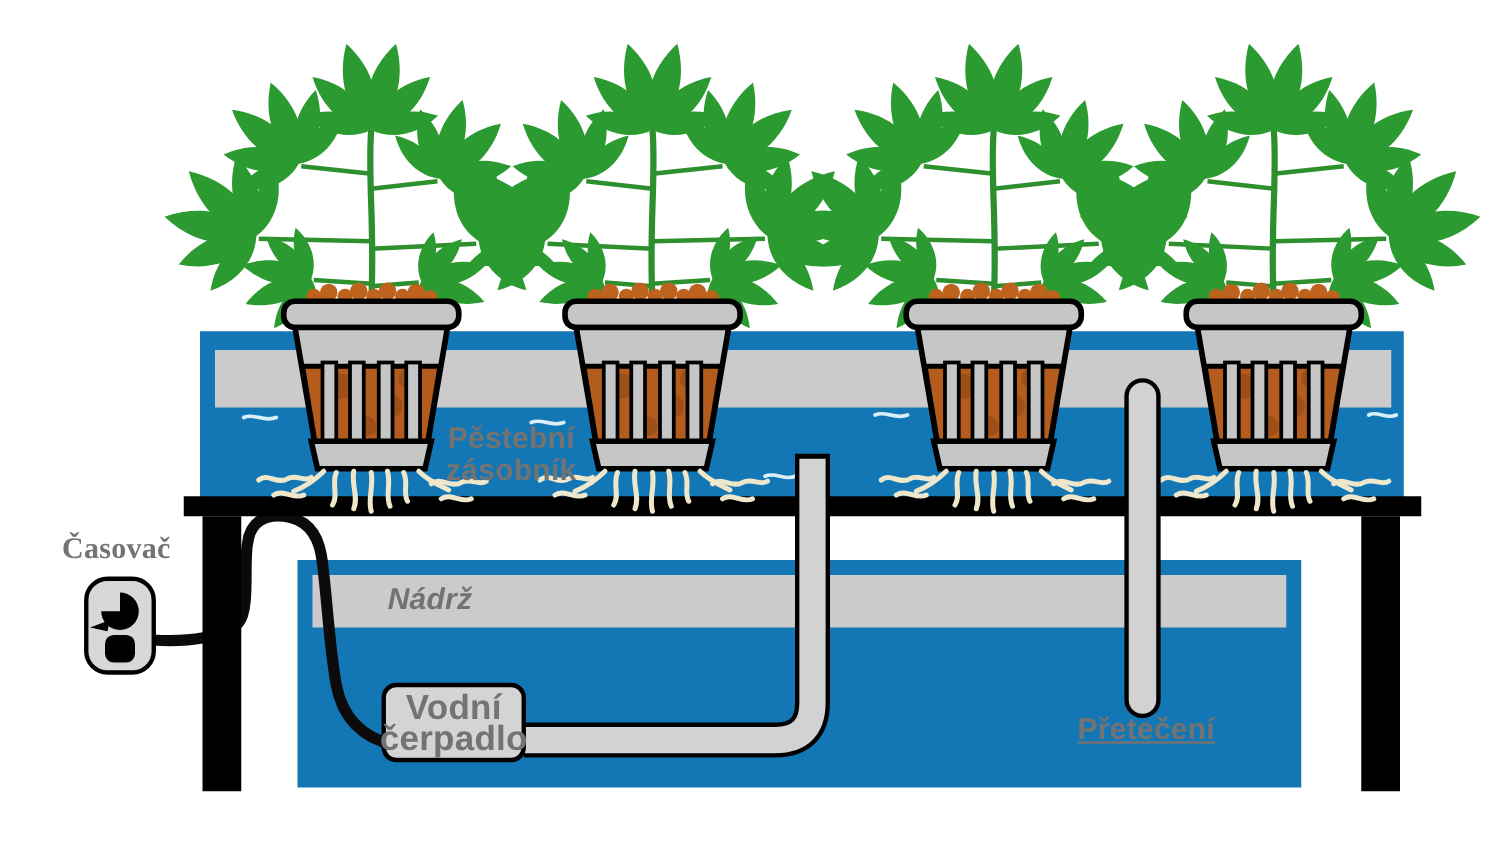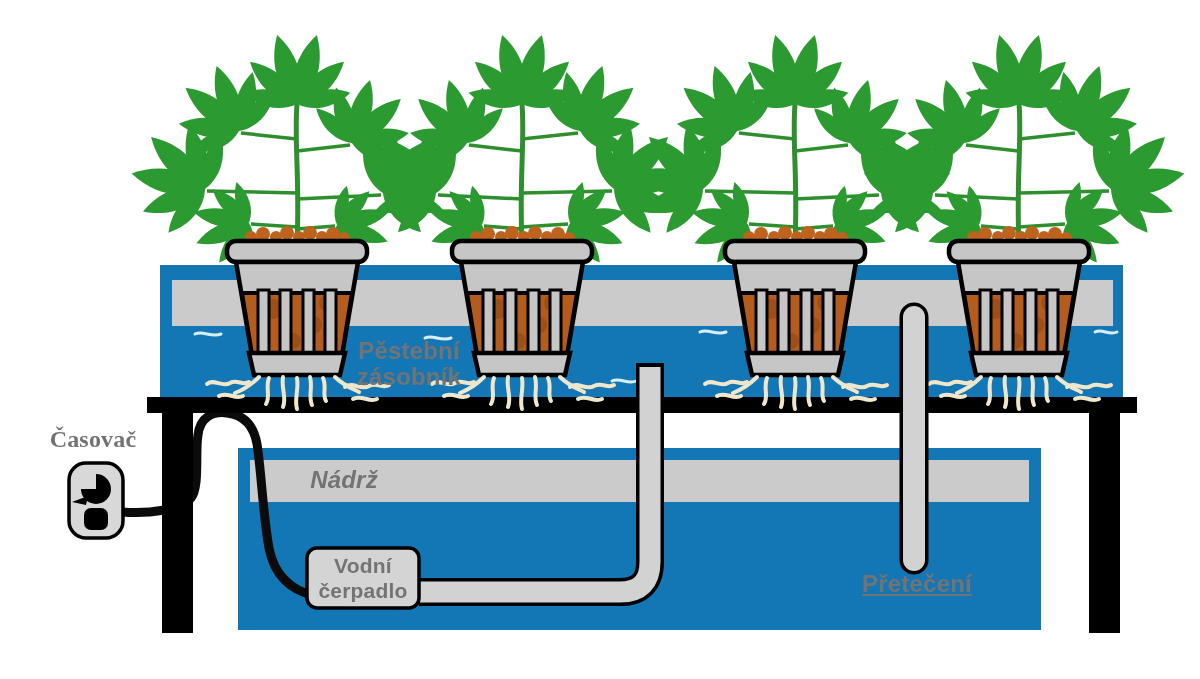--- a/index.html
+++ b/index.html
@@ -1,21 +1,21 @@
 <!DOCTYPE html>
 <html><head>
 <meta charset="utf-8">
 <style>
   html,body{margin:0;padding:0;background:#ffffff;}
   #canvas{position:relative;width:1200px;height:679px;background:#ffffff;overflow:hidden;
           font-family:"Liberation Sans","DejaVu Sans",sans-serif;}
   #diagram-svg{position:absolute;left:0;top:0;}
   .label{position:absolute;transform:translate(-50%,-50%);color:#737373;font-weight:700;
          font-size:24px;line-height:26px;text-align:center;white-space:nowrap;letter-spacing:0.2px;}
-  .label.small{font-size:21px;line-height:25px;}
+  .label.small{font-size:28px;line-height:25px;}
 </style>
 </head>
 <body>
 
 <div id="canvas">
 
 <svg id="diagram-svg" width="1200" height="679" viewBox="0 0 1200 679" xmlns="http://www.w3.org/2000/svg">
   <defs>
     <path id="leaflet" d="M0,0 C10,-13 11,-32 0,-50 C-11,-32 -10,-13 0,0 Z"></path>
     <g id="cluster">

